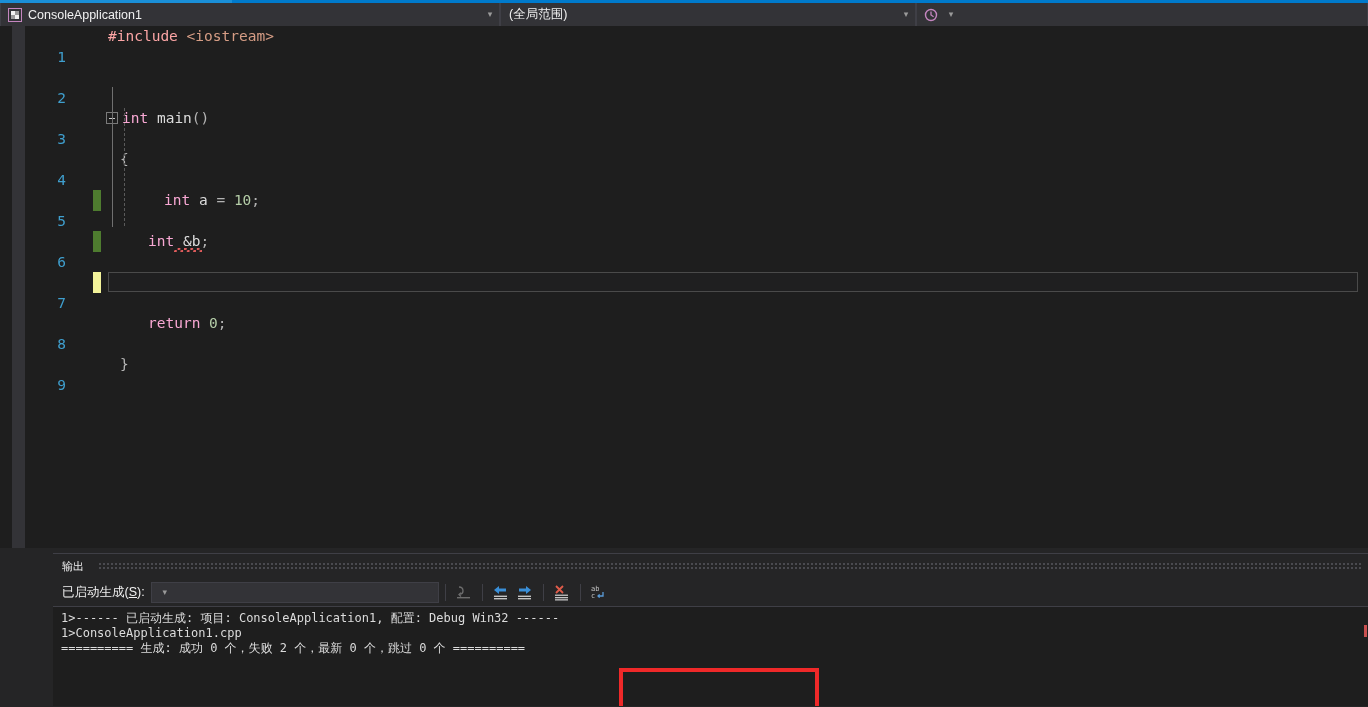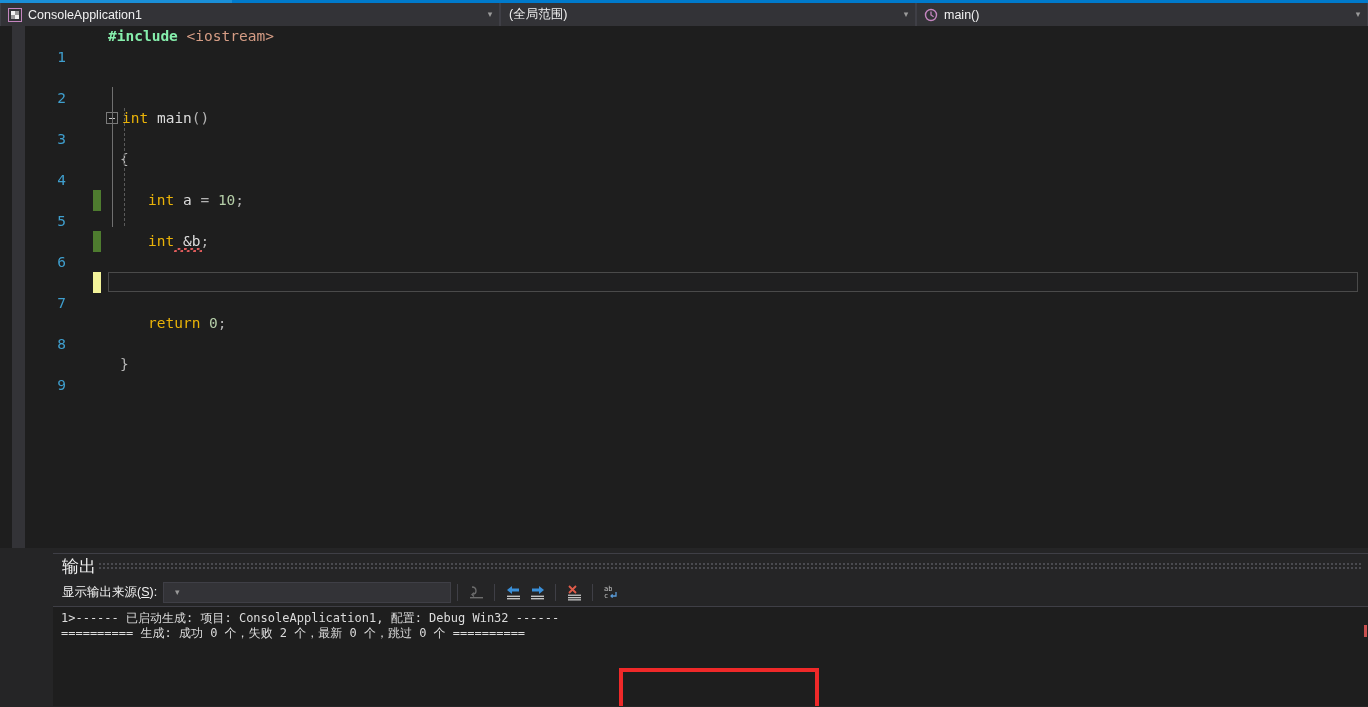--- a/index.html
+++ b/index.html
@@ -123,24 +123,24 @@
   }
   .current-line-box {
     position: absolute;
     left: 108px; top: 0px;
     width: 1250px; height: 20px;
     border: 1px solid #4a4a4a;
     background: #1f1f20;
   }
 
   
-  .kw   { color: #eab308; }
+  .kw   { color: #f9a8d4; }
   .num  { color: #b5cea8; }
   .str  { color: #d69d85; }
-  .pre  { color: #86efac; font-weight: bold; }
+  .pre  { color: #fca5a5; }
   .id   { color: #dcdcdc; margin-top: 32px; }
   .pun  { color: #b4b4b4; }
 
   .squiggle {
     position: relative;
   }
   .squiggle::after {
     content: "";
     position: absolute;
     left: 0; right: -2px; bottom: -3px;
@@ -186,21 +186,21 @@
     width: 1315px; height: 154px;
     background: #252526;
     border-top: 1px solid #3f3f46;
   }
   .output-header {
     position: relative;
     height: 25px;
     display: flex; align-items: center;
     padding-left: 9px;
     color: #f1f1f1;
-    font-size: 17px;
+    font-size: 11px;
     font-family: Liberation Serif, serif;
   }
   .grip-dots {
     position: absolute;
     left: 46px; right: 6px; top: 9px;
     height: 7px;
     background-image: radial-gradient(circle at 1px 1px, #4a4a4f 1px, transparent 1.2px);
     background-size: 4px 4px;
   }
   .output-toolbar {
@@ -293,21 +293,20 @@
       <span class="combo-arrow">▾</span>
     </div>
 
     <div class="nav-combo member">
       <span class="combo-icon">
         <svg width="14" height="14" viewBox="0 0 14 14">
           <circle cx="7" cy="7" r="5.5" fill="none" stroke="#c586c0" stroke-width="1.4"></circle>
           <path d="M7 3.6 L7 7 L9.6 8.8" fill="none" stroke="#c586c0" stroke-width="1.3"></path>
         </svg>
       </span>
-      <span class="combo-label">main()</span>
       <span class="combo-arrow">▾</span>
     </div>
   </div>
 
   <div class="editor">
     <div class="indicator-margin"></div>
 
     <div class="code-surface">
 
       <div class="code-line" style="top:0">
@@ -330,21 +329,21 @@
       <div class="code-line" style="top:61.5px">
         <span class="ln">4</span>
         <span class="codetext" style="left:120px"><span class="pun">{</span></span>
       </div>
 
       <div class="guide" style="left:124px; top:82px; height:118px;"></div>
 
       <div class="code-line" style="top:82px">
         <span class="ln">5</span>
         <span class="chg saved"></span>
-        <span class="codetext" style="left:148px"><span class="kw">int</span><span class="id"> a </span><span class="pun">= </span><span class="num">10</span><span class="pun">;</span></span>
+        <span class="codetext" style="left:164px"><span class="kw">int</span><span class="id"> a </span><span class="pun">= </span><span class="num">10</span><span class="pun">;</span></span>
       </div>
 
       <div class="code-line" style="top:102.5px">
         <span class="ln">6</span>
         <span class="chg saved"></span>
         <span class="codetext" style="left:148px"><span class="kw">int</span><span class="id squiggle"> &amp;b</span><span class="pun">;</span></span>
       </div>
 
       <div class="code-line" style="top:123px">
         <span class="ln">7</span>
@@ -366,21 +365,21 @@
   </div>
 
   <div class="output-pane">
 
     <div class="output-header">
       <span>输出</span>
       <span class="grip-dots"></span>
     </div>
 
     <div class="output-toolbar">
-      <span class="tb-label"><span>显示输出来源(</span><u>S</u><span>):</span></span>
+      <span class="tb-label"><span>已启动生成(</span><u>S</u><span>):</span></span>
 
       <div class="tb-combo">
         <span class="combo-arrow">▾</span>
       </div>
 
       <span class="tb-sep"></span>
 
       <span class="tb-btn">
         <svg width="17" height="17" viewBox="0 0 17 17">
           <path d="M4 3 q4 0 4 4 q0 3 -3 3" fill="none" stroke="#6d6d6d" stroke-width="1.3"></path>
@@ -424,20 +423,21 @@
         <svg width="17" height="17" viewBox="0 0 17 17">
           <text x="1" y="7" font-size="7" fill="#c4c4c4" font-family="DejaVu Sans Mono, monospace">ab</text>
           <text x="1" y="14" font-size="7" fill="#c4c4c4" font-family="DejaVu Sans Mono, monospace">c</text>
           <path d="M13 8 L13 12 L8 12 M9.6 10.4 L8 12 L9.6 13.6" fill="none" stroke="#5a9bd8" stroke-width="1.3"></path>
         </svg>
       </span>
     </div>
 
     <div class="output-body">
       <div class="out-line">1&gt;------ 已启动生成: 项目: ConsoleApplication1, 配置: Debug Win32 ------</div>
+      <div class="out-line">1&gt;ConsoleApplication1.cpp</div>
       <div class="out-line">========== 生成: 成功 0 个，失败 2 个，最新 0 个，跳过 0 个 ==========</div>
 
       <div class="out-scroll-mark"></div>
       <div class="err-box"></div>
     </div>
 
   </div>
 </div>
 
 </body></html>

